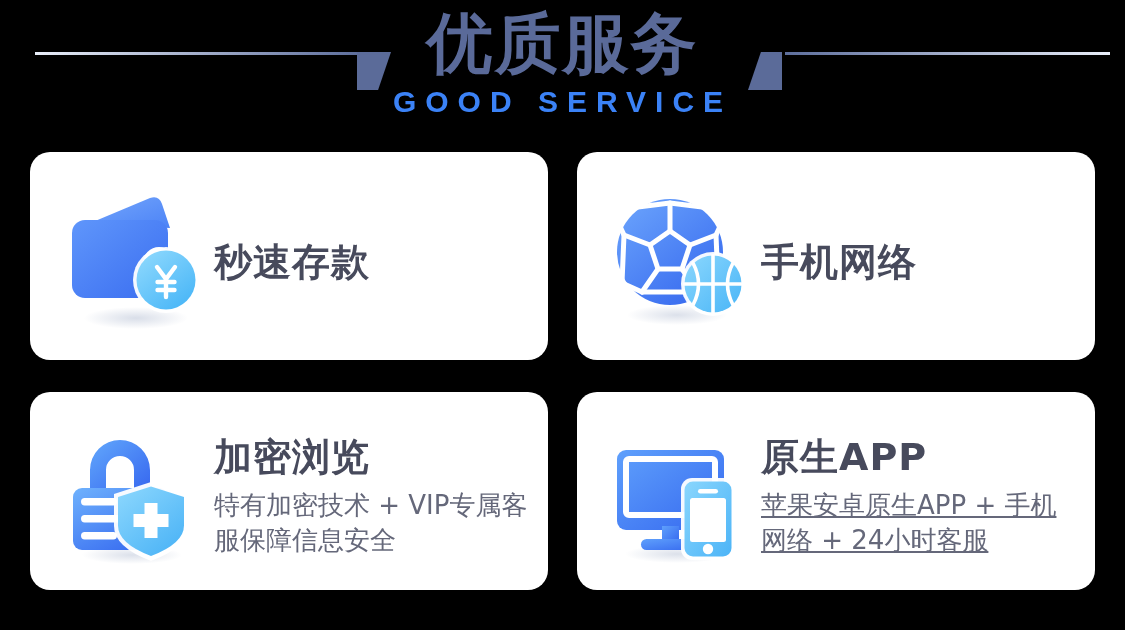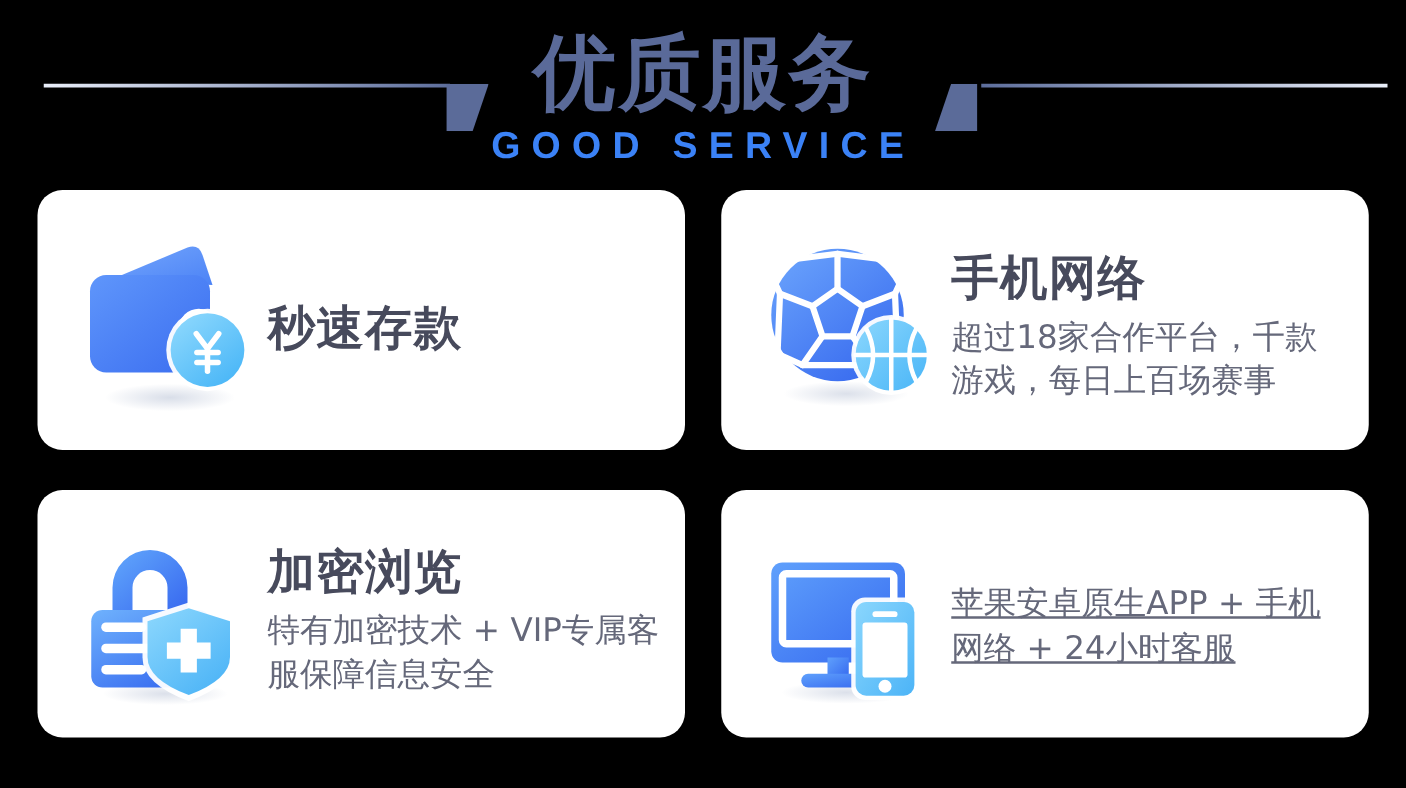--- a/index.html
+++ b/index.html
@@ -6,21 +6,21 @@
   html, body {
     width: 1125px; height: 630px;
     background: #000000;
     font-family: "Liberation Sans", "DejaVu Sans", sans-serif;
     overflow: hidden;
   }
   .page { position: relative; width: 1125px; height: 630px; background:#000; }
 
   
   .header {
-    position: absolute; left: 0; top: 15px; width: 1125px; height: 142px;
+    position: absolute; left: 0; top: 0; width: 1125px; height: 142px;
   }
   .header-rule-row {
     position: absolute; left: 0; top: 0; width: 1125px; height: 96px;
     display: flex; align-items: center; justify-content: center;
   }
   .rule { position: relative; height: 96px; flex: 0 0 auto; }
   .rule-line {
     position: absolute; top: 52px; height: 3px;
     background: linear-gradient(to right, #e8edf8, #6d7da8);
   }
@@ -197,21 +197,20 @@
           <g fill="none" stroke="#ffffff" stroke-width="3.6" stroke-linecap="round">
             <path d="M108 68.5 V125.5"></path>
             <path d="M79.5 97 H136.5"></path>
             <path d="M88 76 Q99 97 88 118"></path>
             <path d="M128 76 Q117 97 128 118"></path>
           </g>
         </svg>
       </div>
       <div class="card-text">
         <div class="card-title">手机网络</div>
-        <div class="card-desc">超过18家合作平台，千款游戏，每日上百场赛事</div>
       </div>
     </div>
 
     <div class="card">
       <div class="card-icon">
         <svg class="ico-svg" viewBox="0 0 150 150" xmlns="http://www.w3.org/2000/svg">
           <defs>
             <linearGradient id="lg" x1="0" y1="0" x2="1" y2="1">
               <stop offset="0" stop-color="#62a8fc"></stop>
                 <stop offset="1" stop-color="#3666ef"></stop>
@@ -271,18 +270,19 @@
           <rect x="57" y="104" width="17" height="17" fill="url(#mg)"></rect>
           <rect x="36" y="117" width="59" height="11" rx="5.5" fill="url(#mg)"></rect>
           <rect x="76" y="56" width="54" height="82" rx="11" fill="#ffffff" opacity="0.95"></rect>
           <rect x="79.5" y="59.5" width="47" height="75" rx="8.5" fill="url(#pg)"></rect>
           <rect x="93" y="67" width="20" height="4.6" rx="2.3" fill="#ffffff"></rect>
           <rect x="85" y="76" width="36" height="44" rx="2.5" fill="#ffffff"></rect>
           <circle cx="103" cy="127" r="5.2" fill="#ffffff"></circle>
         </svg>
       </div>
       <div class="card-text">
+        <div class="card-title">原生APP</div>
         <div class="card-desc narrow">苹果安卓原生APP + 手机网络 + 24小时客服</div>
       </div>
     </div>
 
   </div>
 </div>
 
 </body></html>

